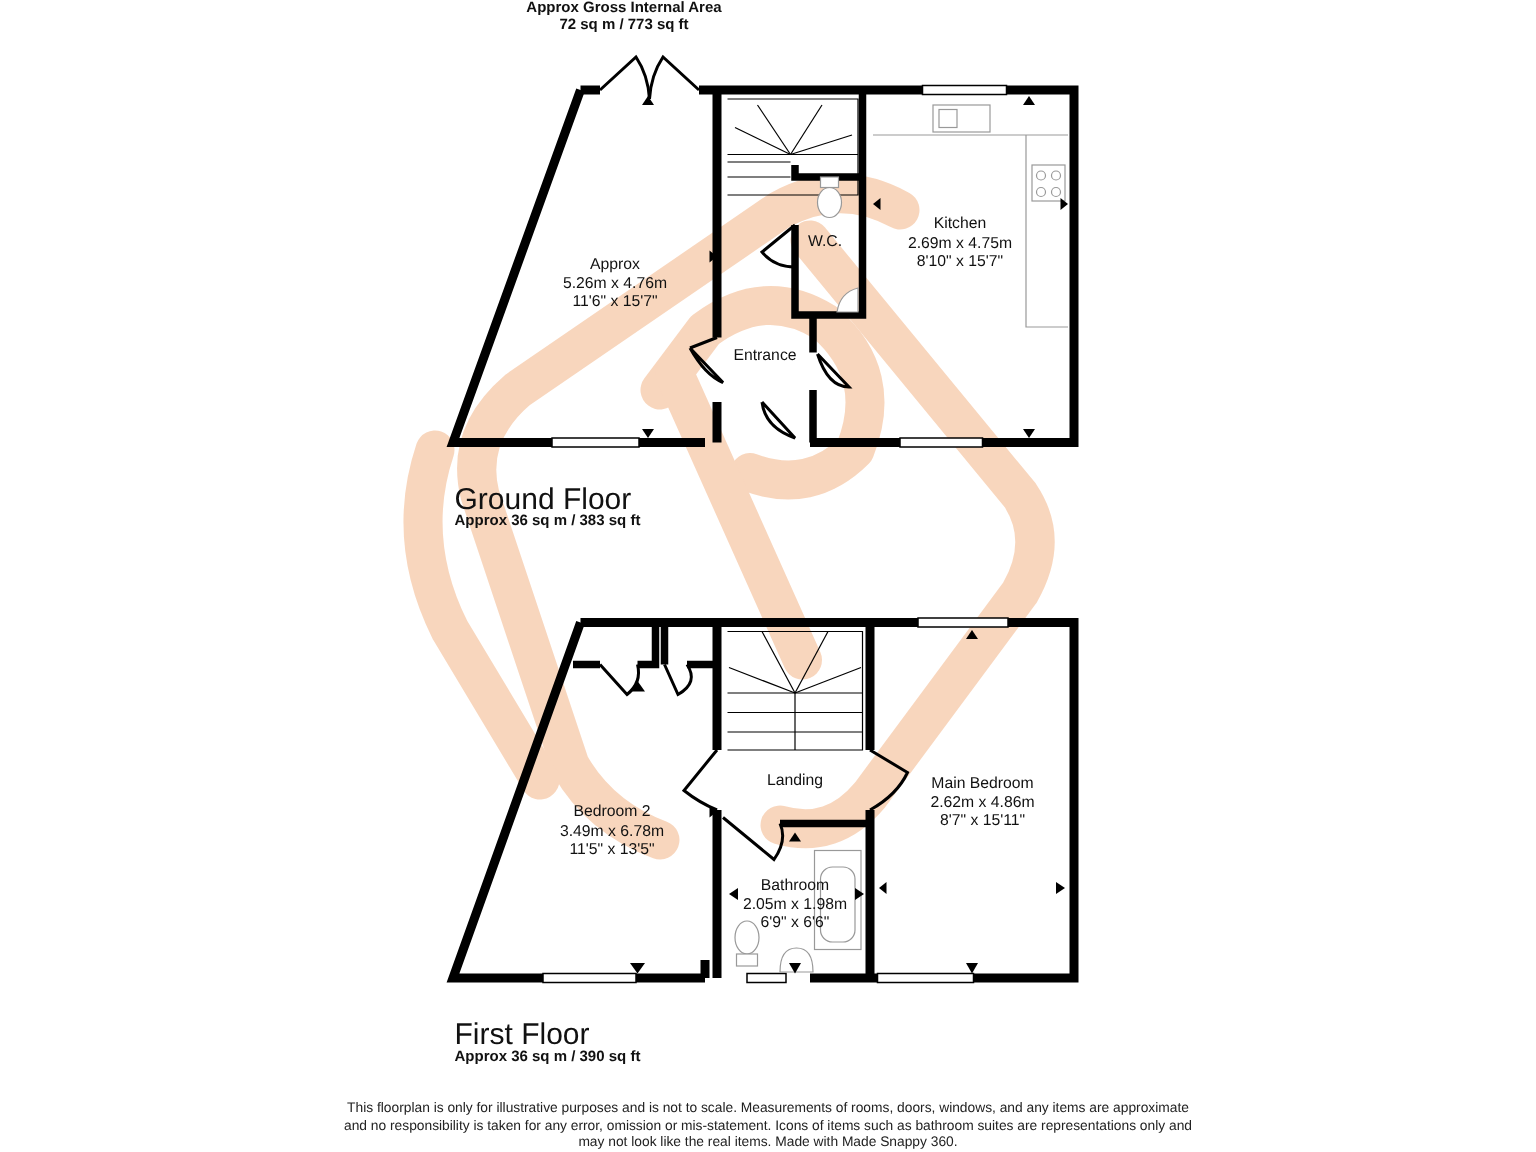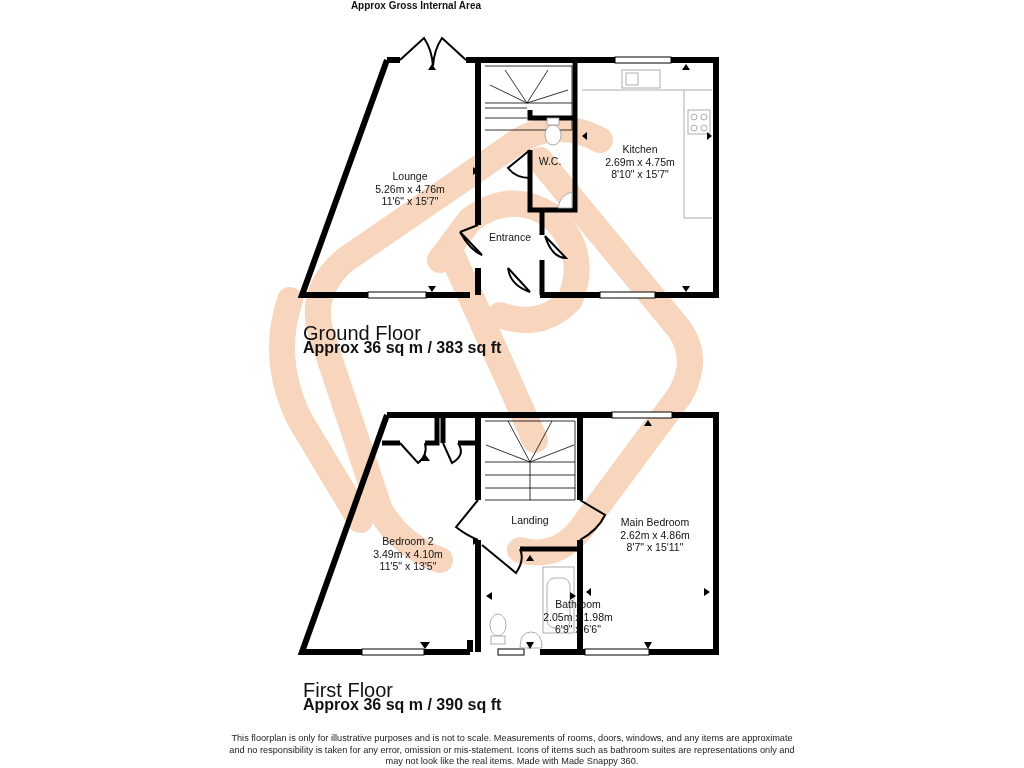--- a/index.html
+++ b/index.html
@@ -1,21 +1,21 @@
 <!DOCTYPE html>
 <html><head>
 <meta charset="utf-8">
 <style>
   html, body { margin: 0; padding: 0; background: #ffffff; }
   body { width: 1024px; height: 768px; position: relative; overflow: hidden; font-family: "Liberation Sans", sans-serif; color: #111; }
   .abs { position: absolute; }
   .center-text { text-align: center; }
   .hdr { left: 0; width: 832px; top: 0; font-weight: bold; font-size: 10px; line-height: 11px; }
   .floor-name { font-size: 20px; line-height: 17px; font-weight: normal; }
-  .floor-area { font-size: 16px; line-height: 12px; font-weight: bold; }
+  .floor-area { font-size: 10px; line-height: 12px; font-weight: bold; }
   .room { font-size: 10.5px; line-height: 12.5px; text-align: center; }
   .room .nm { font-weight: normal; }
   .disc { left: 200px; width: 624px; top: 733px; font-size: 9.2px; line-height: 11.5px; text-align: center; color: #222; }
   svg { position: absolute; left: 0; top: 0; }
 </style>
 </head>
 <body>
 
 <svg width="1024" height="768" viewBox="0 0 1024 768" style="opacity:0.75">
   <g fill="none" stroke="#f6c9a8" stroke-width="26" stroke-linecap="round" stroke-linejoin="round">
@@ -25,20 +25,21 @@
     <path d="M440 560 Q400 545 380 510 L320 330 Q310 290 345 260 L520 140 Q560 118 600 140"></path>
     <path d="M290 300 Q270 360 300 420 L360 520"></path>
 
     <path d="M440 260 L470 220 Q510 190 550 215 Q590 250 570 300 Q540 330 500 315"></path>
     <path d="M450 250 L535 440"></path>
   </g>
 </svg>
 
 <div class="abs hdr center-text">
   <div>Approx Gross Internal Area</div>
+  <div>72 sq m / 773 sq ft</div>
 </div>
 
 <svg width="1024" height="768" viewBox="0 0 1024 768">
   <defs>
     <marker id="tri" viewBox="0 0 10 10" refX="5" refY="5" markerWidth="4" markerHeight="4" orient="auto">
         <path d="M0 0 L10 5 L0 10 z" fill="#000"></path>
       </marker>
   </defs>
 
   <g fill="none" stroke="#000" stroke-width="6" stroke-linejoin="miter">
@@ -163,21 +164,21 @@
     <path d="M492 600 L486 596 L492 592 Z"></path>
     <path d="M570 600 L576 596 L570 592 Z"></path>
     <path d="M591 596 L586 592 L591 588 Z"></path>
     <path d="M704 596 L710 592 L704 588 Z"></path>
     <path d="M644 426 L648 420 L652 426 Z"></path>
     <path d="M644 642 L648 649 L652 642 Z"></path>
   </g>
 </svg>
 
 <div class="abs room" style="left:360px; top:170px; width:100px;">
-  <div class="nm">Lounge</div>
+  <div class="nm">Approx</div>
   <div>5.26m x 4.76m</div>
   <div>11'6" x 15'7"</div>
 </div>
 <div class="abs room" style="left:530px; top:155px; width:40px;">
   <div class="nm">W.C.</div>
 </div>
 <div class="abs room" style="left:595px; top:143px; width:90px;">
   <div class="nm">Kitchen</div>
   <div>2.69m x 4.75m</div>
   <div>8'10" x 15'7"</div>
@@ -186,32 +187,32 @@
   <div class="nm">Entrance</div>
 </div>
 
 <div class="abs" style="left:303px; top:325px;">
   <div class="floor-name">Ground Floor</div>
   <div class="floor-area">Approx 36 sq m / 383 sq ft</div>
 </div>
 
 <div class="abs room" style="left:358px; top:535px; width:100px;text-align:center;">
   <div class="nm">Bedroom 2</div>
-  <div>3.49m x 4.10m</div>
+  <div>3.49m x 6.78m</div>
   <div>11'5" x 13'5"</div>
 </div>
 <div class="abs room" style="left:500px; top:514px; width:60px;">
   <div class="nm">Landing</div>
 </div>
 <div class="abs room" style="left:605px; top:516px; width:100px;">
   <div class="nm">Main Bedroom</div>
   <div>2.62m x 4.86m</div>
   <div>8'7" x 15'11"</div>
 </div>
-<div class="abs room" style="left:488px; top:598px; width:84px;margin-left:48px;">
+<div class="abs room" style="left:488px; top:584px; width:84px;">
   <div class="nm">Bathroom</div>
   <div>2.05m x 1.98m</div>
   <div>6'9" x 6'6"</div>
 </div>
 
 <div class="abs" style="left:303px; top:682px;">
   <div class="floor-name">First Floor</div>
   <div class="floor-area">Approx 36 sq m / 390 sq ft</div>
 </div>
 

